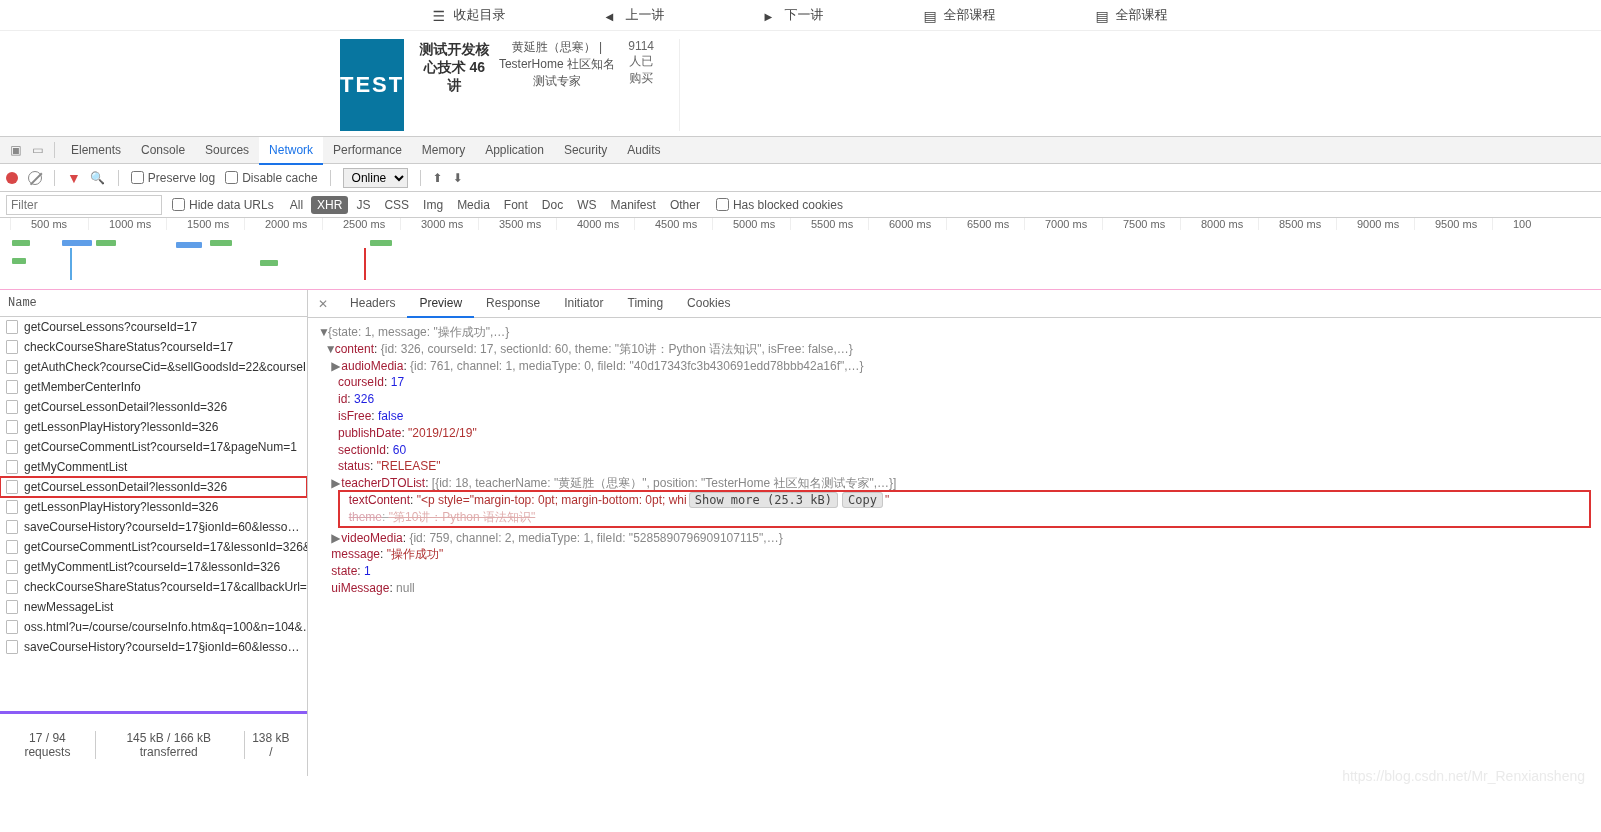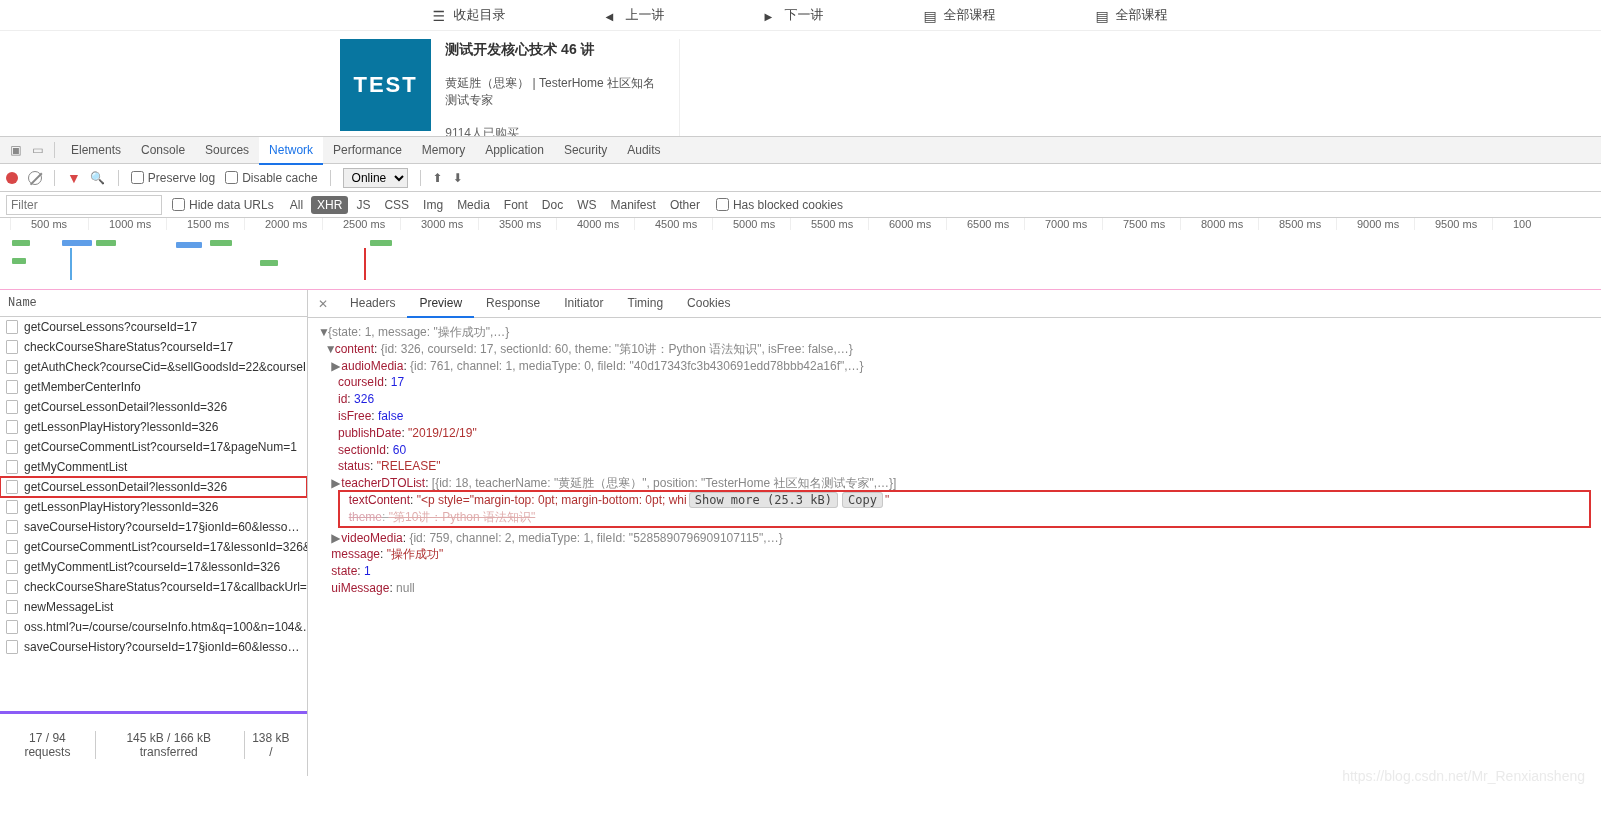--- a/index.html
+++ b/index.html
@@ -11,21 +11,21 @@
 .top-nav .nav-item { display: flex; align-items: center; gap: 6px; cursor: pointer; }
 .top-nav .icon { display: inline-block; width: 14px; height: 14px; border: 1px solid #888; }
 .icon.list::before { content:"☰"; border:none; font-size:14px; margin-left:-1px;}
 .icon.arrow-l::before { content:"◀"; font-size:10px; border:none;}
 .icon.arrow-r::before { content:"▶"; font-size:10px; border:none;}
 .icon.doc::before { content:"▤"; border:none; font-size:14px;}
 .top-nav .icon{ border:none;}
 .course-row { display: flex; align-items: flex-start; padding: 8px 0 0 340px; gap: 14px; border-top:1px solid #eee;}
 .course-left { display:flex; gap:14px; width:340px; border-right:1px solid #eee; padding-right:20px;}
 .course-thumb { width: 110px; height: 92px; background: #0876a0; color:#fff; display:flex; align-items:center; justify-content:center; font-weight:800; font-size:22px; letter-spacing:2px;}
-.course-meta { display:flex; flex-direction:column; gap:16px; }
+.course-meta { display:flex; flex-direction:row; gap:4px;text-align:center; }
 .course-title { font-weight: 700; font-size: 14px; margin-top:2px;}
 .course-sub { font-size: 12px; color:#555; line-height:1.4;}
 .course-small { font-size: 12px; color:#666; }
 .lesson-block { padding-left: 60px; }
 .lesson-title { font-weight: 700; font-size: 18px; margin-top: 12px;}
 .lesson-meta { color: #888; font-size: 13px; margin-top: 8px; }
 
 
 .dt-tabs { display:flex; align-items:center; height:28px; border-top:1px solid #ccc; border-bottom:1px solid #ccc; background:#f3f3f3; font-size:12px; color:#555; gap:2px; padding:0 6px;}
 .dt-tabs .dt-icon { width:20px; text-align:center; color:#888; cursor:pointer;}

